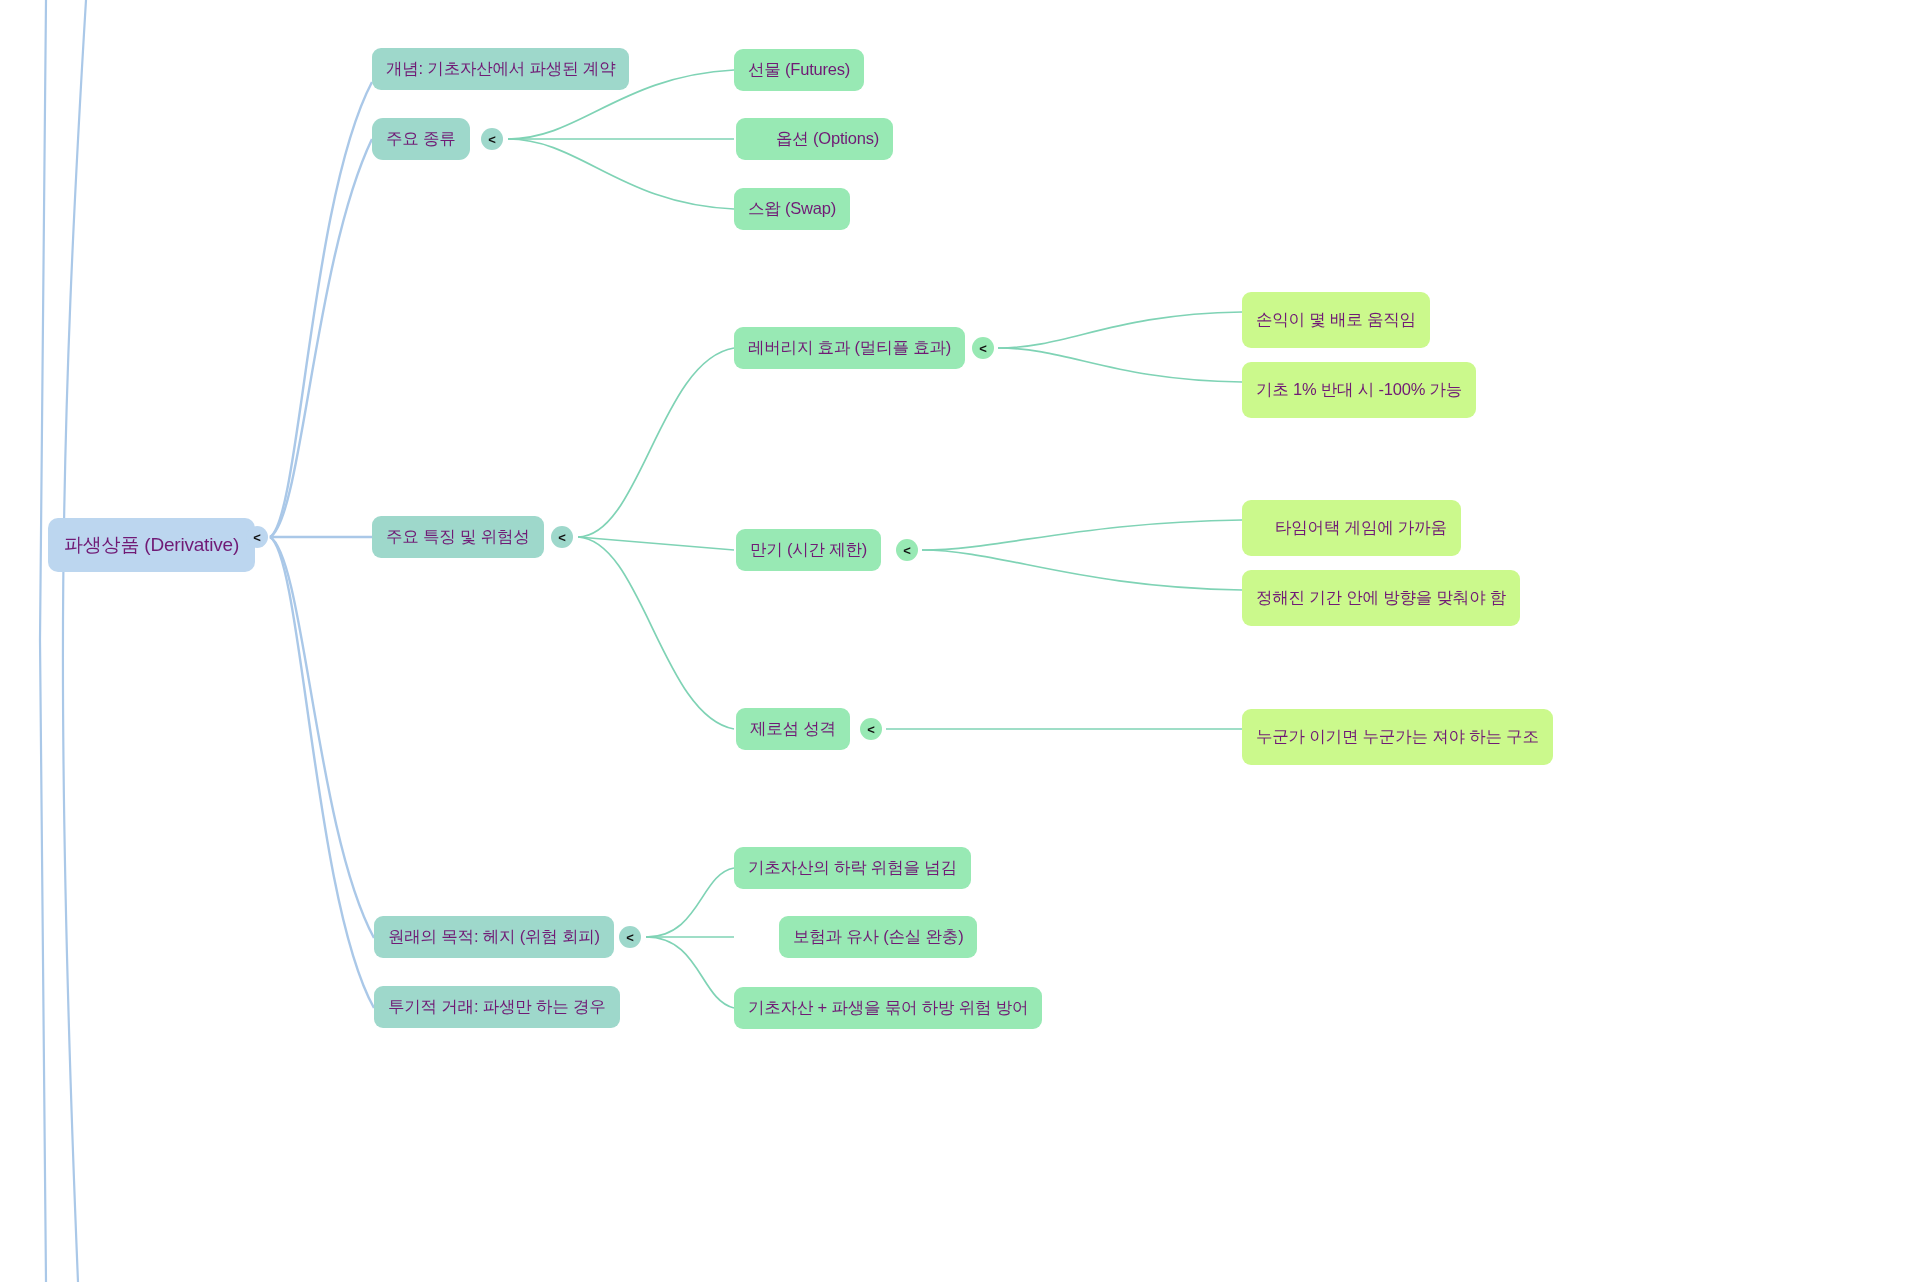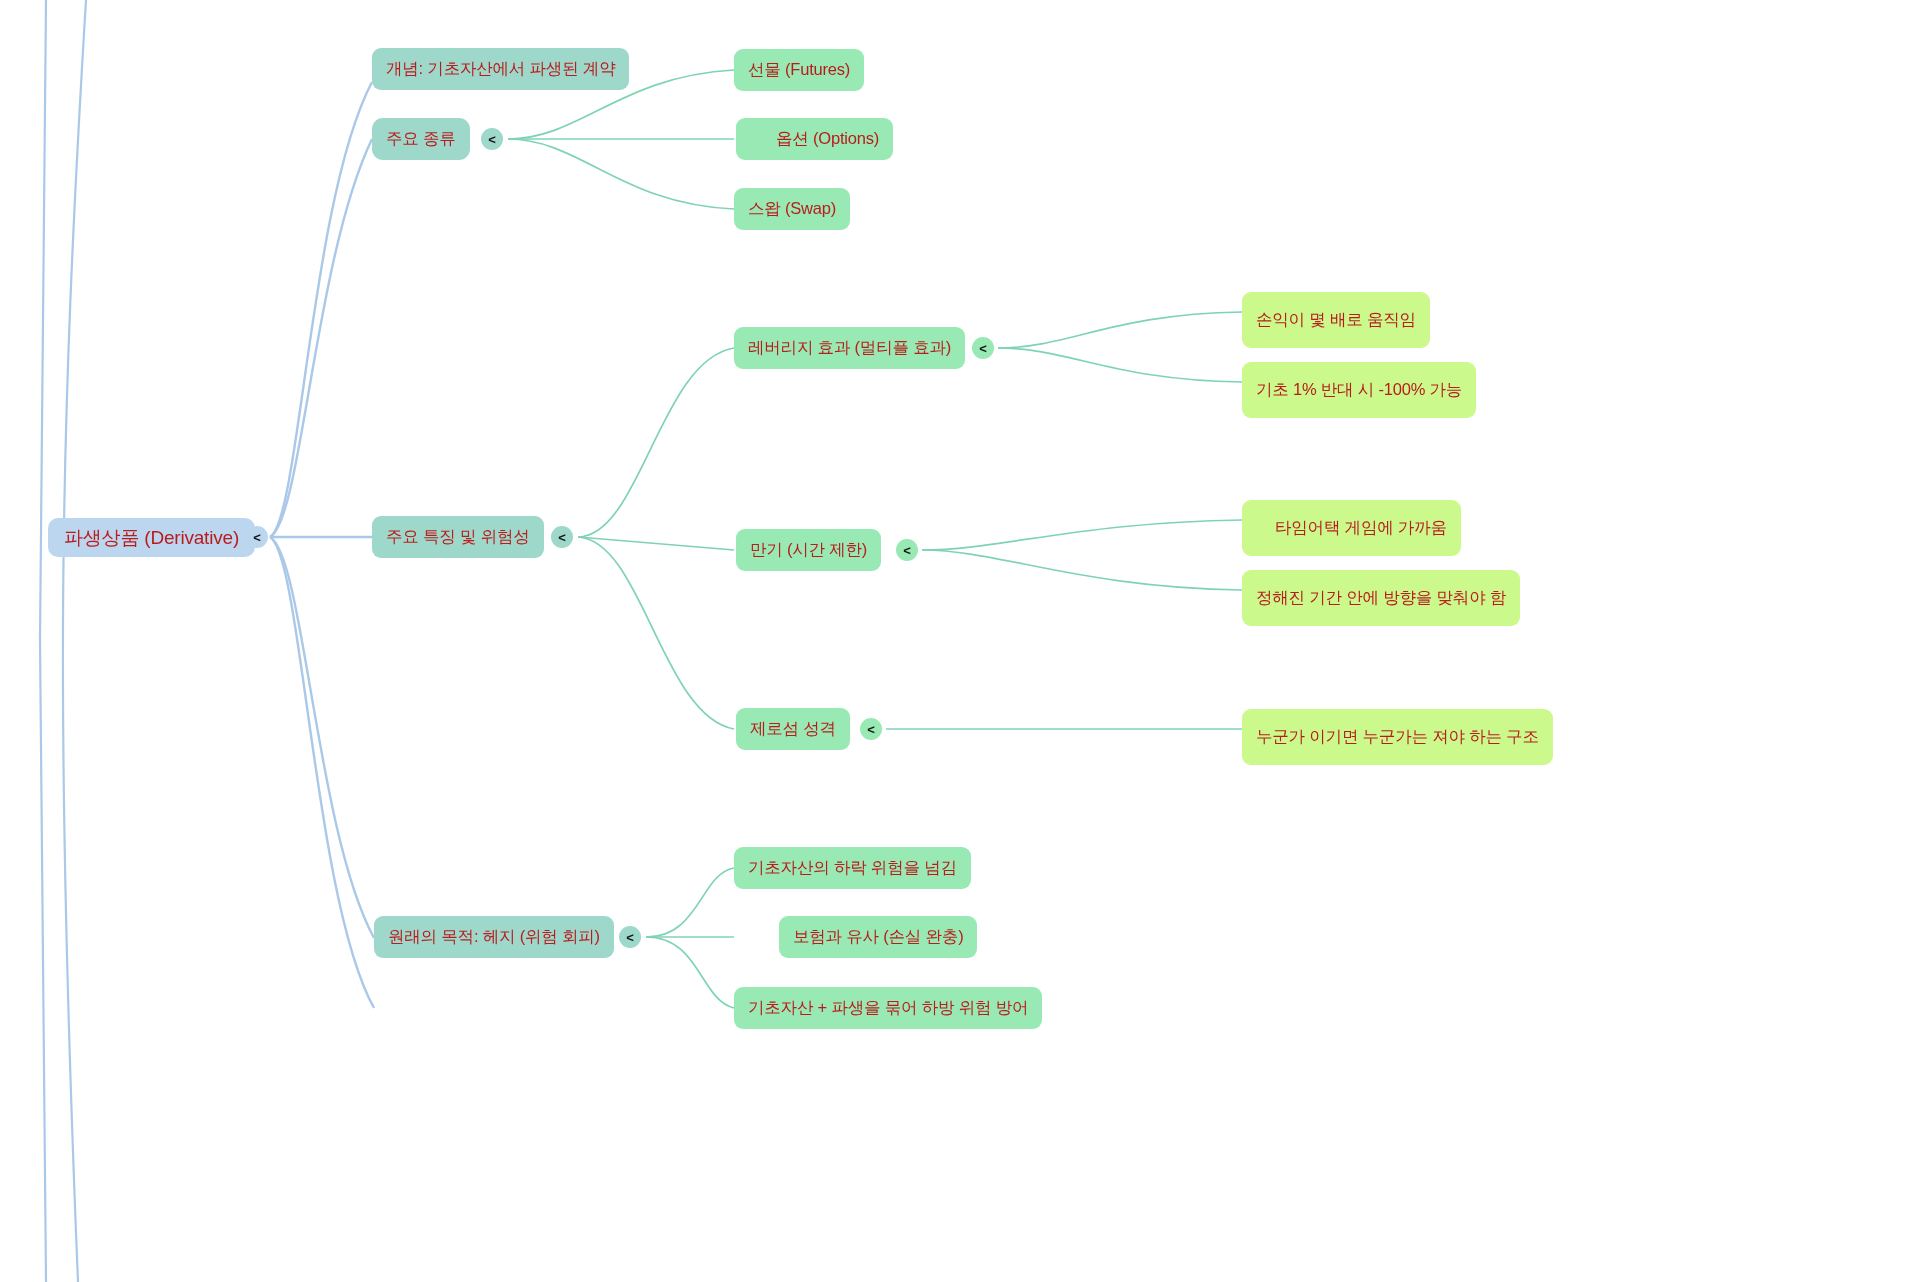--- a/index.html
+++ b/index.html
@@ -6,31 +6,31 @@
   body{width:1920px;height:1282px;position:relative;overflow:hidden;
        font-family:"Liberation Sans","DejaVu Sans",sans-serif;}
   #canvas{position:absolute;inset:0;width:1920px;height:1282px;}
   svg.edges{position:absolute;left:0;top:0;width:1920px;height:1282px;pointer-events:none;}
 
   .node{
     position:absolute;
     display:flex;align-items:center;justify-content:center;
     box-sizing:border-box;
     border-radius:9px;
-    color:#b91c1c;
+    color:#701a75;
     white-space:nowrap;
     letter-spacing:-0.2px;
   }
   .node span{display:block;}
 
   .n-root{
     background:#bcd6ef;
     font-size:19px;
     padding:0 16px;
-    height:39px;
+    height:54px;
     border-radius:10px;
   }
   .n-l1{
     background:#9ed8cb;
     font-size:16.5px;
     padding:0 14px;
     height:42px;
   }
   .n-l2{
     background:#98e9b4;
@@ -125,20 +125,23 @@
     <span>&lt;</span>
   </div>
 
   <div class="node n-l1" style="left:374px;top:916px;">
     <span>원래의 목적: 헤지 (위험 회피)</span>
   </div>
   <div class="toggle tg-teal" style="left:619px;top:926px;">
     <span>&lt;</span>
   </div>
 
+  <div class="node n-l1" style="left:374px;top:986px;">
+    <span>투기적 거래: 파생만 하는 경우</span>
+  </div>
 
   <div class="node n-l2" style="left:734px;top:49px;">
     <span>선물 (Futures)</span>
   </div>
   <div class="node n-l2" style="left:736px;top:118px;padding-left:40px;">
     <span>옵션 (Options)</span>
   </div>
   <div class="node n-l2" style="left:734px;top:188px;">
     <span>스왑 (Swap)</span>
   </div>

